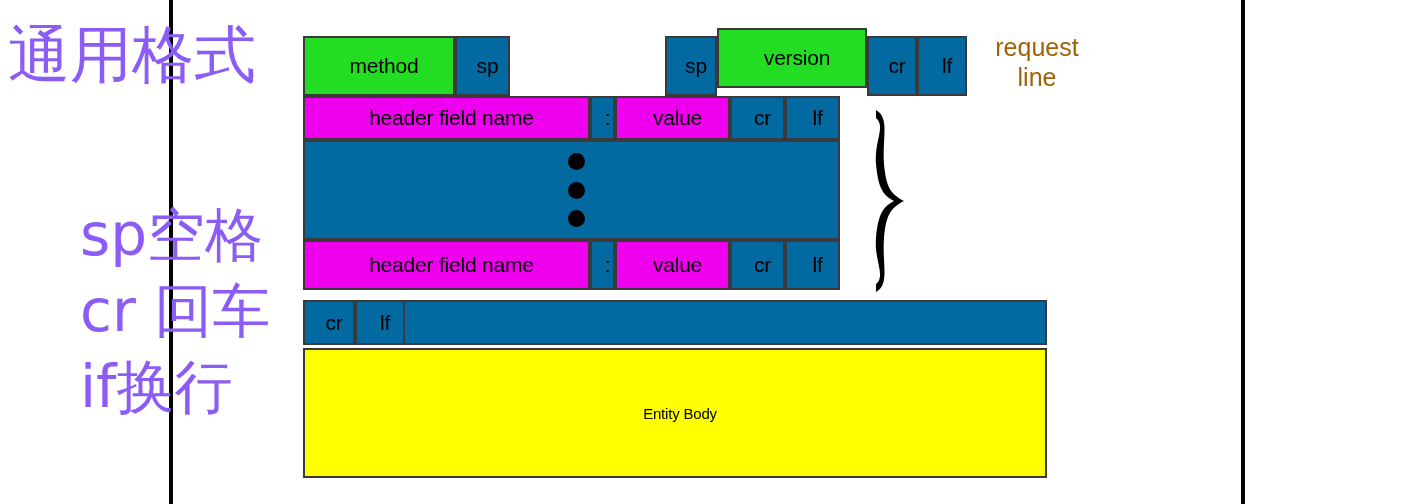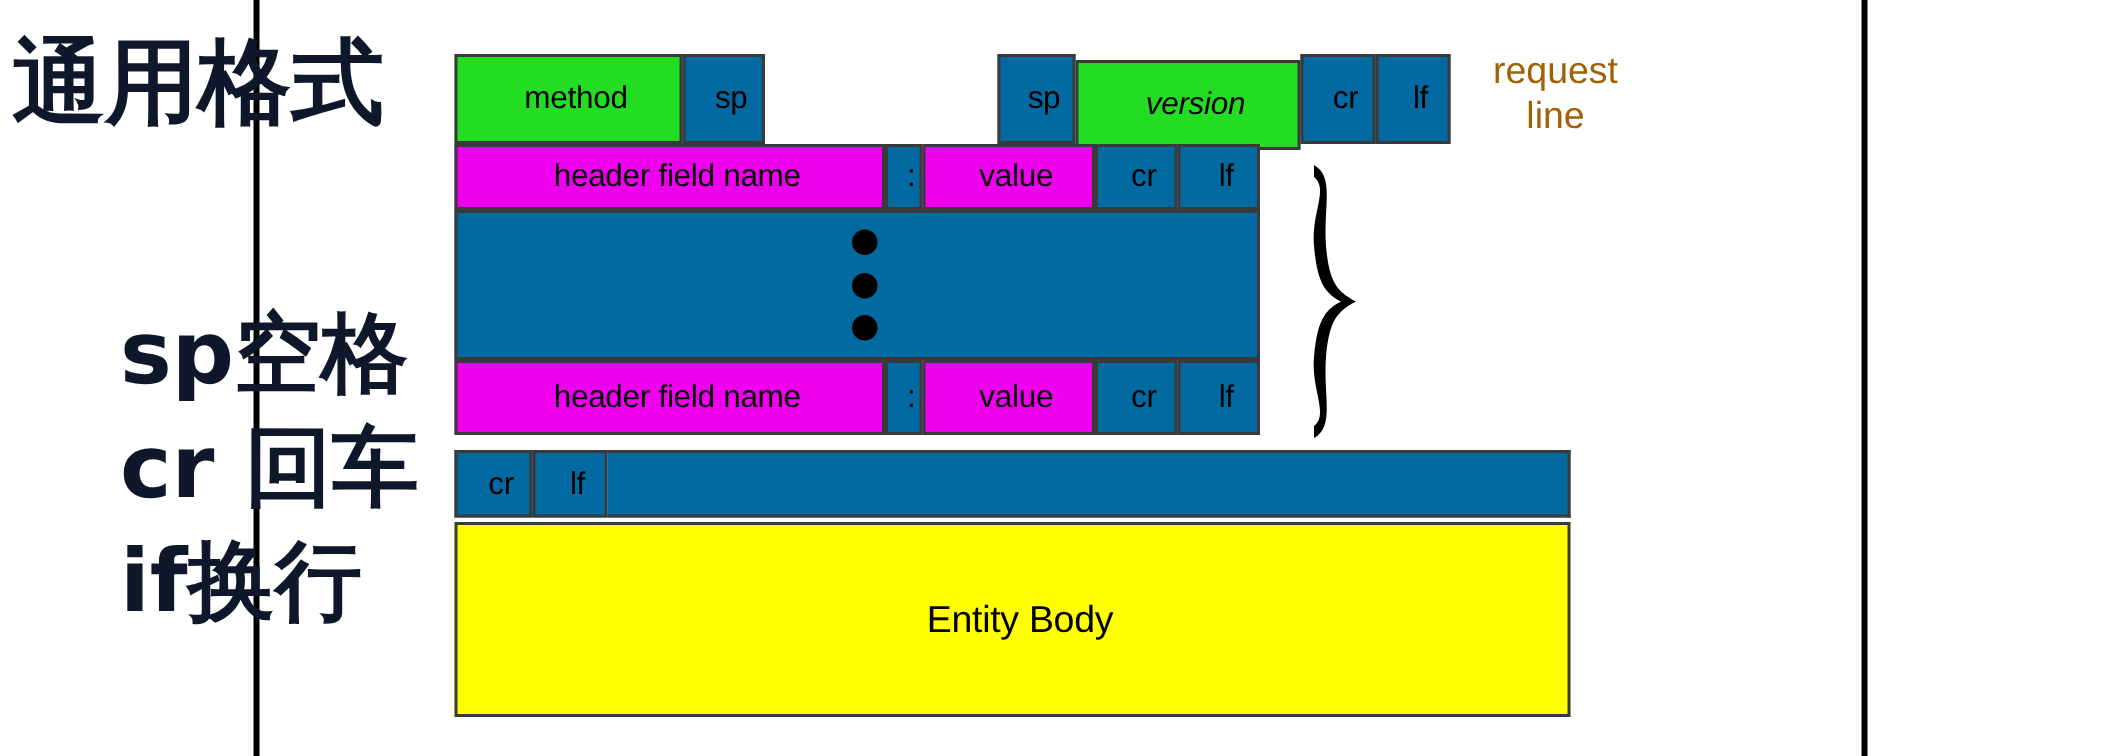--- a/index.html
+++ b/index.html
@@ -24,23 +24,23 @@
     width: 4px;
     height: 504px;
     background: #000000;
   }
   #vrule-left  { left: 169px; }
   #vrule-right { left: 1241px; }
 
   
   .annot {
     position: absolute;
-    color: #0f172a;
+    color: #8b5cf6;
     font-family: "DejaVu Sans", sans-serif;
-    font-weight: 700;
+    font-weight: 400;
     white-space: nowrap;
     line-height: 1;
   }
   #annot-general { left: 8px;  top: 24px;  font-size: 62px; }
   #annot-sp      { left: 80px; top: 206px; font-size: 58px; }
   #annot-cr      { left: 80px; top: 282px; font-size: 58px; }
   #annot-lf      { left: 80px; top: 358px; font-size: 58px; }
 
   
   .cell {
@@ -60,21 +60,21 @@
   .green  { background: #22dd22; }
   .magenta{ background: #ee00ee; }
   .white  { background: #0369a1; }
   .yellow { background: #ffff00; }
 
   
   #c-method  { left: 303px; top: 36px; width: 152px; height: 60px; }
   #c-sp1     { left: 455px; top: 36px; width:  55px; height: 60px; }
   #c-url     { left: 510px; top: 36px; width: 155px; height: 60px; }
   #c-sp2     { left: 665px; top: 36px; width:  52px; height: 60px; }
-  #c-version { left: 717px; top: 40px; width: 150px; height: 60px; font-style: italic; }
+  #c-version { left: 717px; top: 28px; width: 150px; height: 60px; }
   #c-cr1     { left: 867px; top: 36px; width:  50px; height: 60px; }
   #c-lf1     { left: 917px; top: 36px; width:  50px; height: 60px; }
 
   
   #c-hname1  { left: 303px; top: 96px; width: 287px; height: 44px; }
   #c-colon1  { left: 590px; top: 96px; width:  25px; height: 44px; }
   #c-val1    { left: 615px; top: 96px; width: 115px; height: 44px; }
   #c-cr2     { left: 730px; top: 96px; width:  55px; height: 44px; }
   #c-lf2     { left: 785px; top: 96px; width:  55px; height: 44px; }
 
@@ -101,21 +101,21 @@
 
   
   #c-cr4     { left: 303px; top: 300px; width:  52px; height: 45px; }
   #c-lf4     { left: 355px; top: 300px; width:  50px; height: 45px; }
   #c-blankfill {
     left: 405px; top: 300px; width: 642px; height: 45px;
     border-left: none;
   }
 
   
-  #c-entity  { left: 303px; top: 348px; width: 744px; height: 130px; font-size: 25px; }
+  #c-entity  { left: 303px; top: 348px; width: 744px; height: 130px; font-size: 15px; }
 
   
   .sidelabel {
     position: absolute;
     font-family: "Liberation Sans", sans-serif;
     font-size: 25px;
     color: #a16207;
     line-height: 1.18;
     white-space: pre-line;
   }

